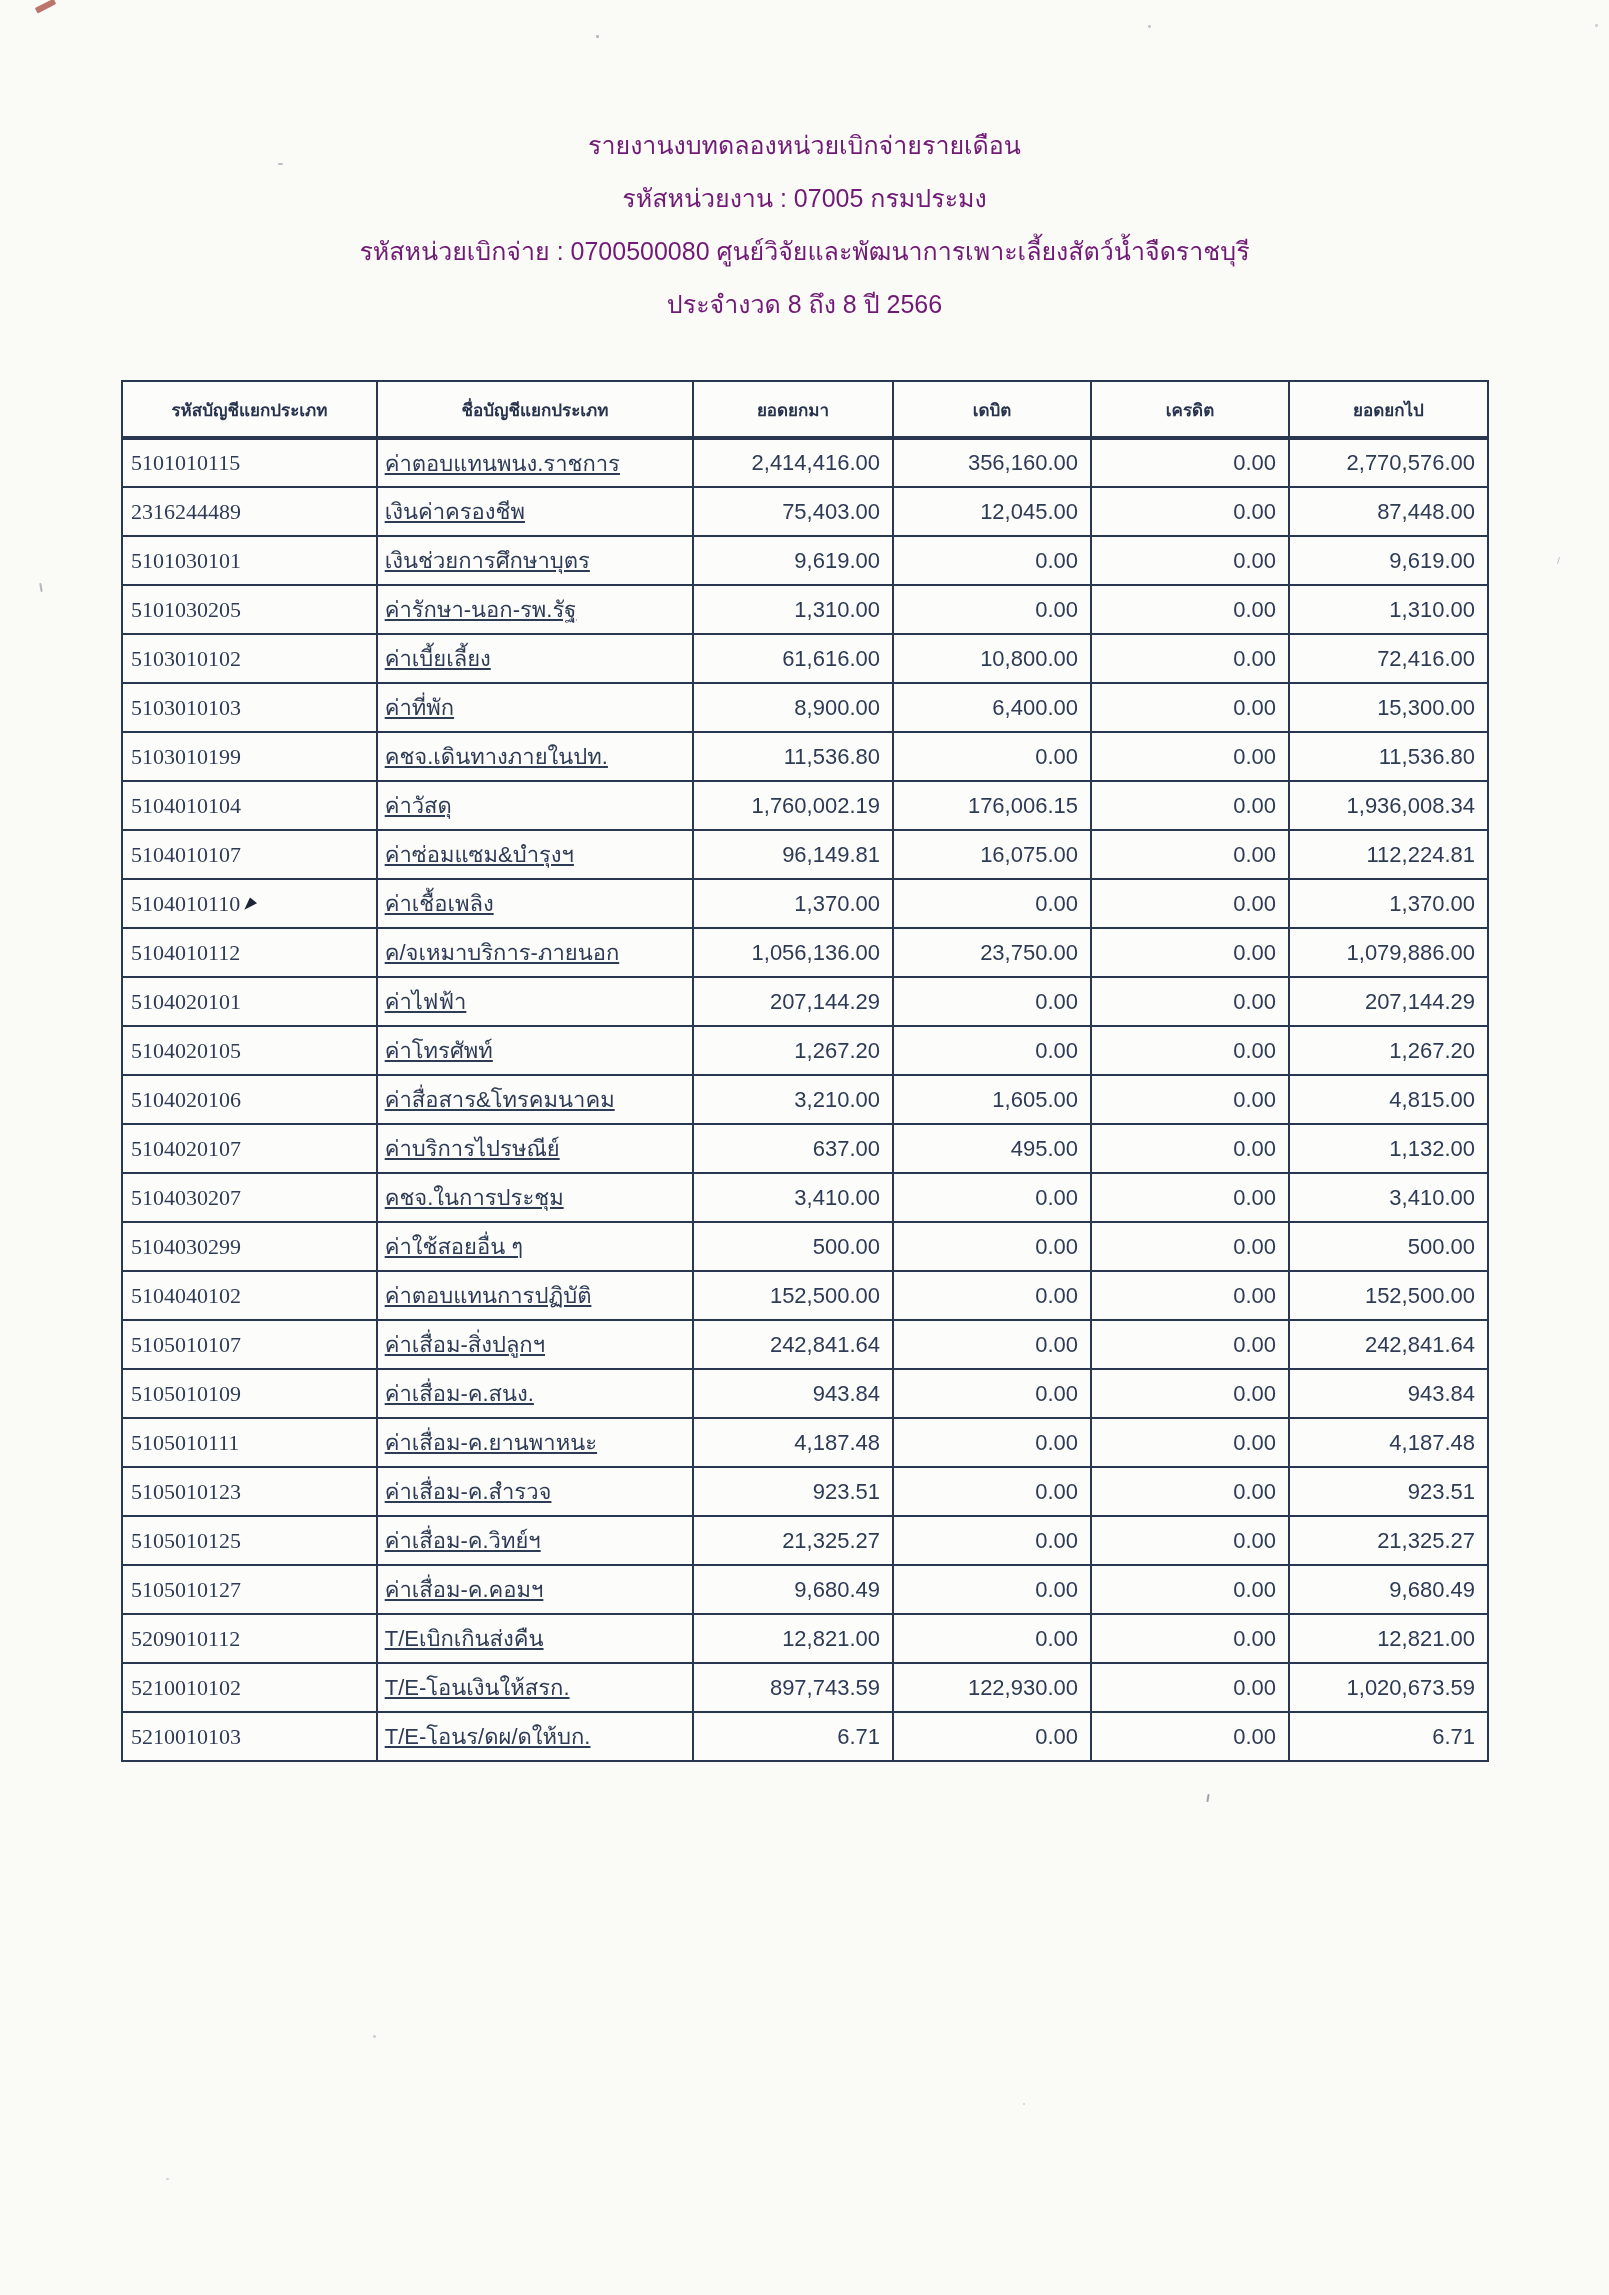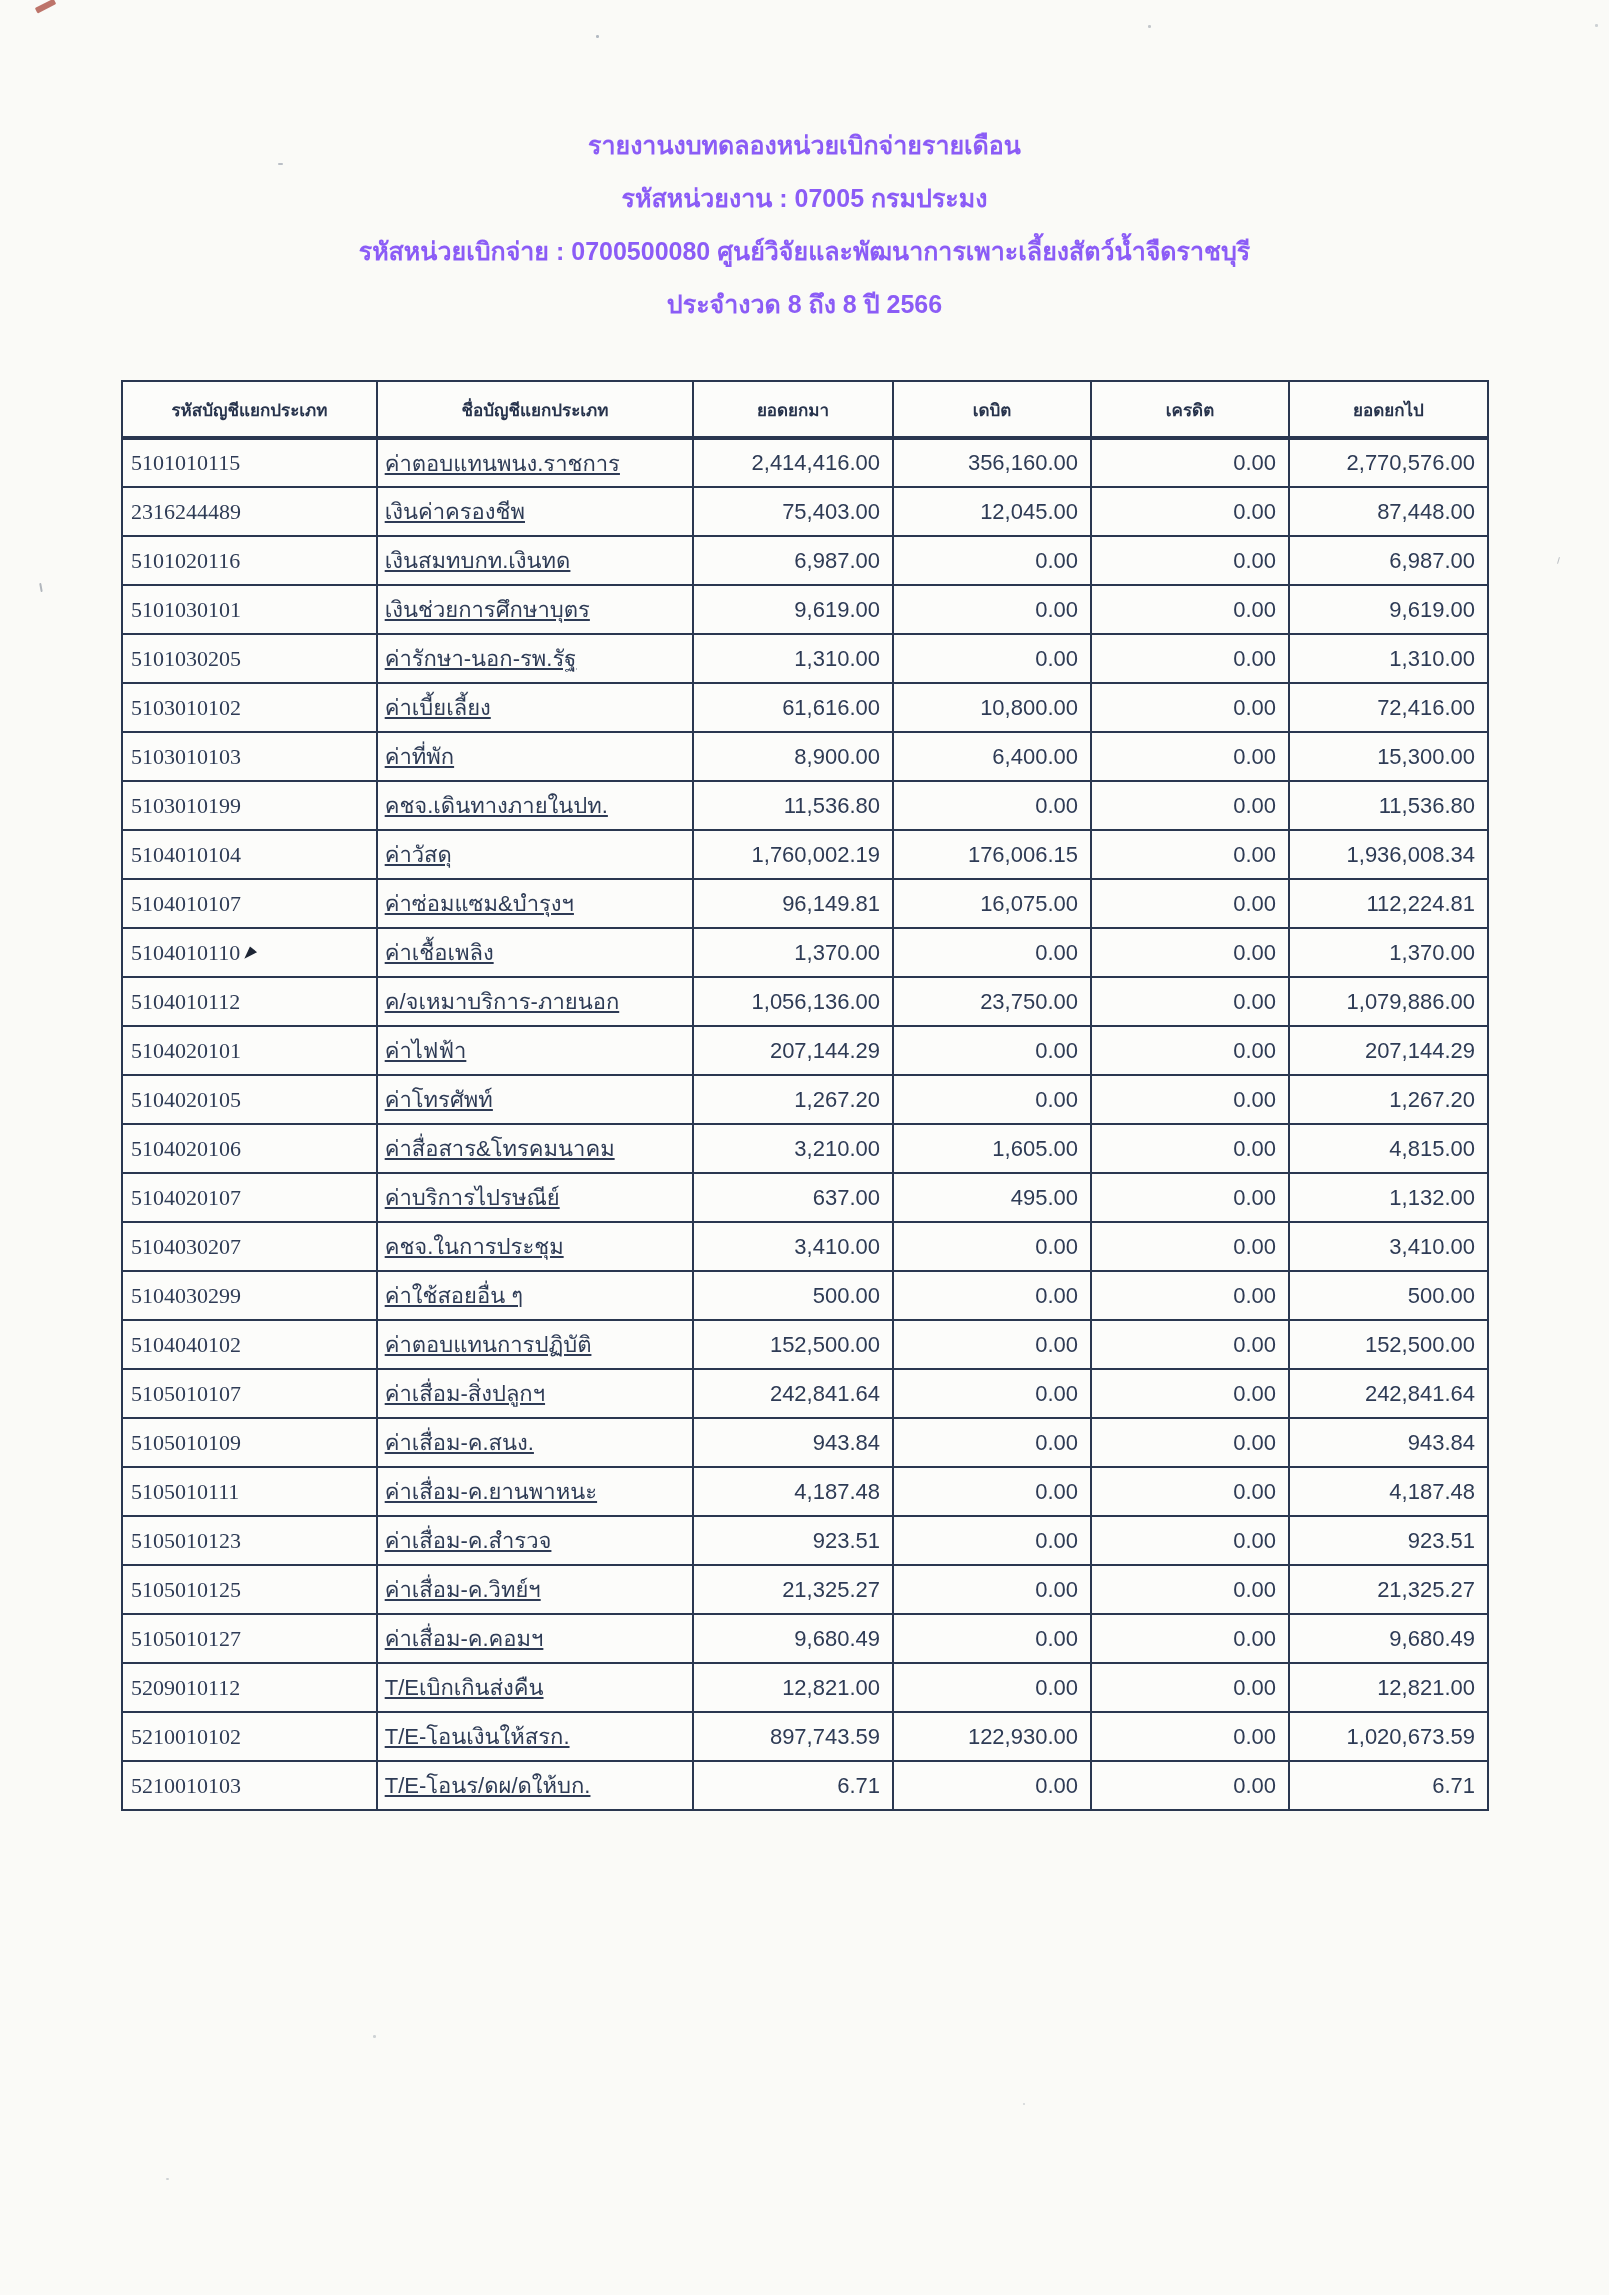--- a/index.html
+++ b/index.html
@@ -13,23 +13,23 @@
     overflow: hidden;
   }
 
   
   .titles {
     position: absolute;
     top: 131px;
     left: 0;
     width: 100%;
     text-align: center;
-    font-weight: bold;
+    font-weight: normal;
     font-size: 25px;
-    color: #8b5cf6;
+    color: #701a75;
   }
   .titles .t-line { line-height: 28px; margin-bottom: 25px; }
 
   
   table.tb {
     position: absolute;
     top: 380px;
     left: 121px;
     width: 1366px;
     border-collapse: collapse;
@@ -121,28 +121,20 @@
       </tr>
       <tr>
         <td class="c-code"><span>2316244489</span></td>
         <td class="c-name"><span>เงินค่าครองชีพ</span></td>
         <td class="c-num"><span>75,403.00</span></td>
         <td class="c-num"><span>12,045.00</span></td>
         <td class="c-num"><span>0.00</span></td>
         <td class="c-num"><span>87,448.00</span></td>
       </tr>
       <tr>
-        <td class="c-code"><span>5101020116</span></td>
-        <td class="c-name"><span>เงินสมทบกท.เงินทด</span></td>
-        <td class="c-num"><span>6,987.00</span></td>
-        <td class="c-num"><span>0.00</span></td>
-        <td class="c-num"><span>0.00</span></td>
-        <td class="c-num"><span>6,987.00</span></td>
-      </tr>
-      <tr>
         <td class="c-code"><span>5101030101</span></td>
         <td class="c-name"><span>เงินช่วยการศึกษาบุตร</span></td>
         <td class="c-num"><span>9,619.00</span></td>
         <td class="c-num"><span>0.00</span></td>
         <td class="c-num"><span>0.00</span></td>
         <td class="c-num"><span>9,619.00</span></td>
       </tr>
       <tr>
         <td class="c-code"><span>5101030205</span></td>
         <td class="c-name"><span>ค่ารักษา-นอก-รพ.รัฐ</span></td>

